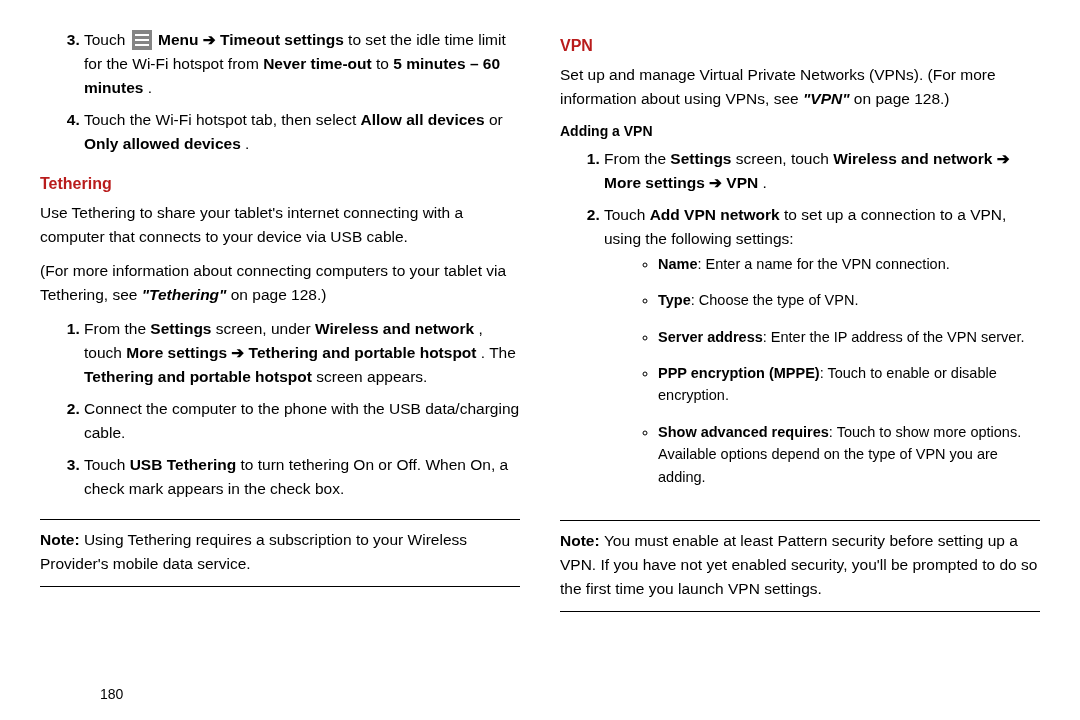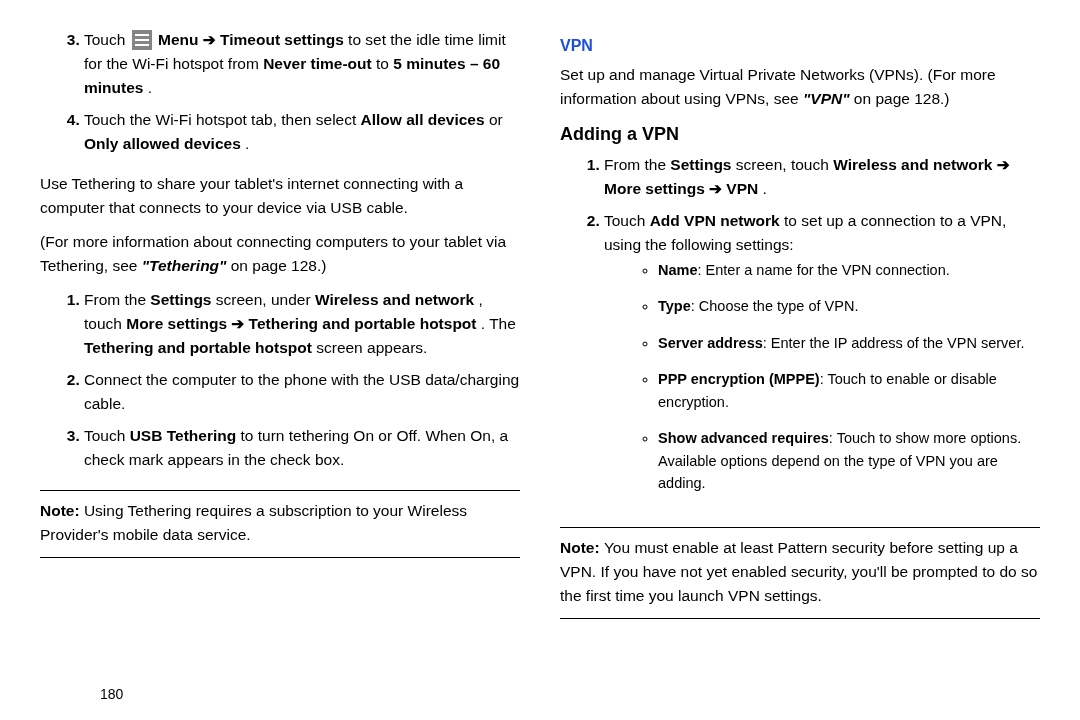--- a/index.html
+++ b/index.html
@@ -33,28 +33,28 @@
     margin: 0 0 8px 0;
   }
   .ol-outer li {
     padding-bottom: 8px;
   }
   .ol-outer li::marker {
     font-weight: bold;
   }
 
   .heading-blue {
-    color: #1d4ed8;
+    color: #b91c1c;
     font-weight: bold;
     font-size: 16px;
     margin: 6px 0 4px 0;
   }
   .subheading {
     font-weight: bold;
-    font-size: 18px;
+    font-size: 14px;
     margin: 6px 0 4px 0;
   }
   .para {
     margin: 2px 0 10px 0;
   }
   .note-rule {
     border: none;
     border-top: 1px solid #000;
     margin: 10px 0 8px 0;
   }
@@ -121,20 +121,21 @@
       </li>
       <li>
         <span>Touch the Wi-Fi hotspot tab, then select </span>
         <b>Allow all devices</b>
         <span> or </span>
         <b>Only allowed devices</b>
         <span>.</span>
       </li>
     </ol>
 
+    <div class="heading-blue">Tethering</div>
     <p class="para">Use Tethering to share your tablet's internet connecting with a computer that connects to your device via USB cable.</p>
     <p class="para">
       <span>(For more information about connecting computers to your tablet via Tethering, see </span>
       <i class="bold">"Tethering"</i>
       <span> on page 128.)</span>
     </p>
 
     <ol class="ol-outer">
       <li>
         <span>From the </span>

